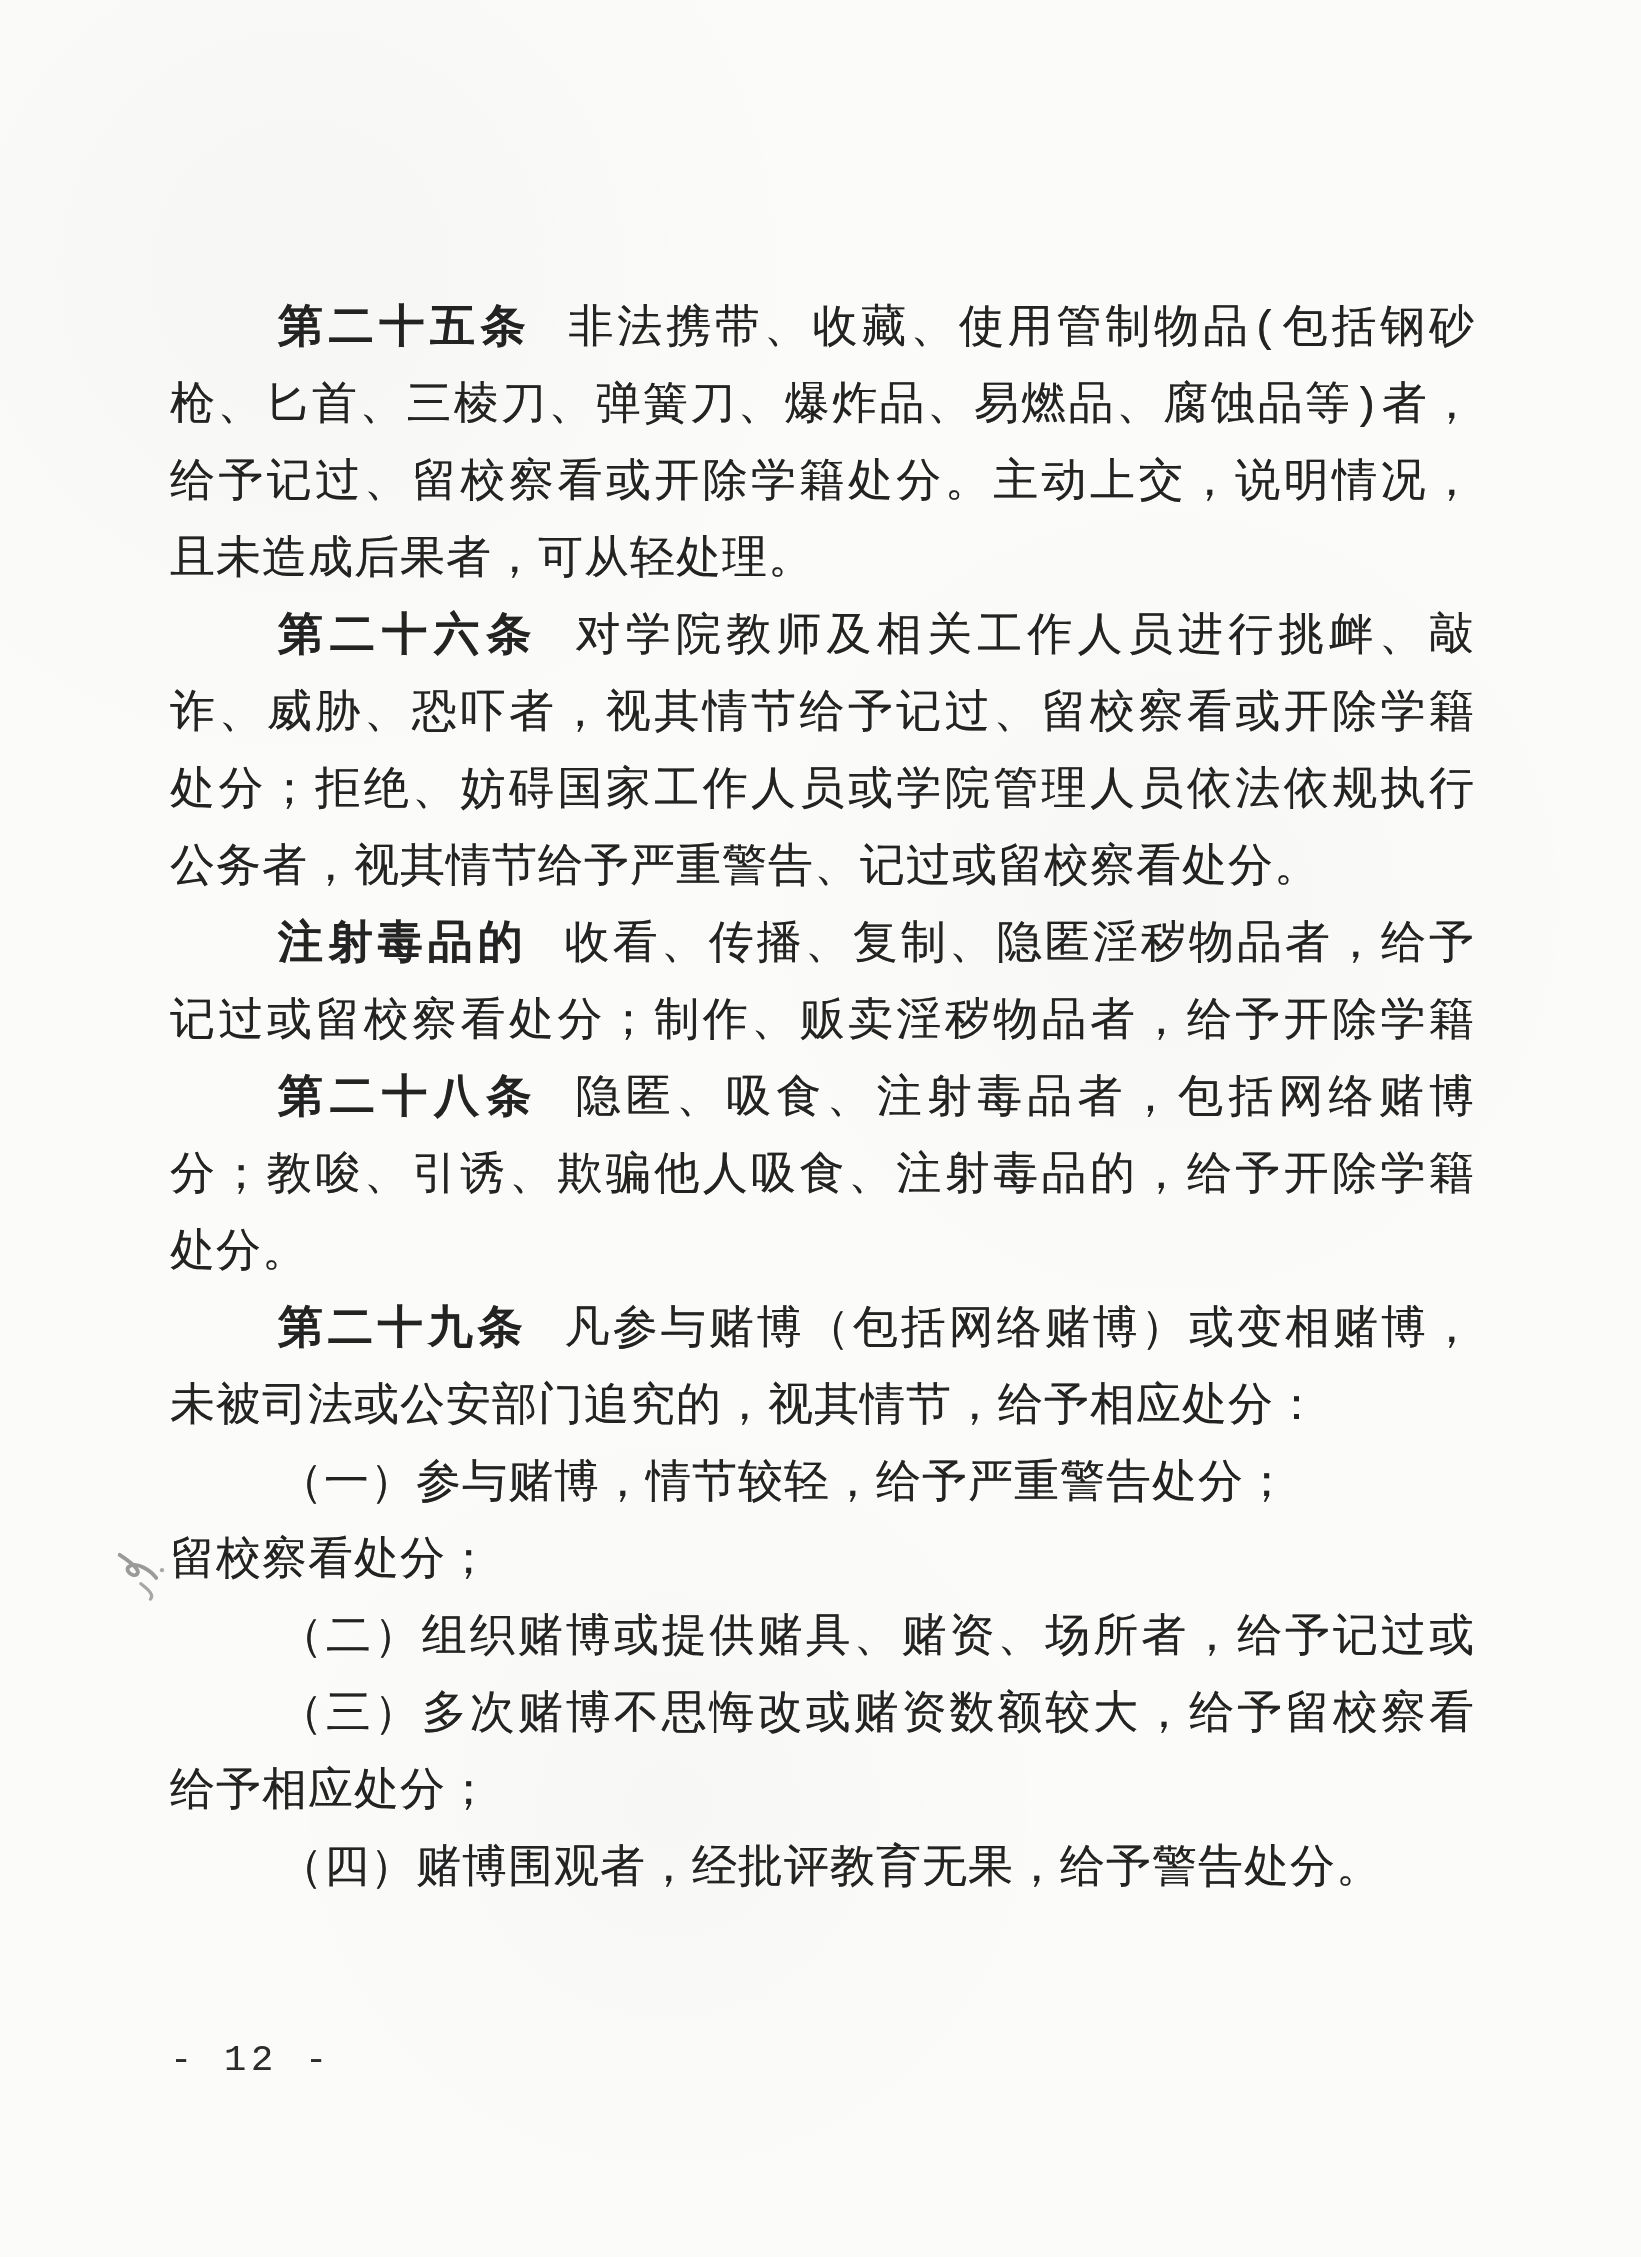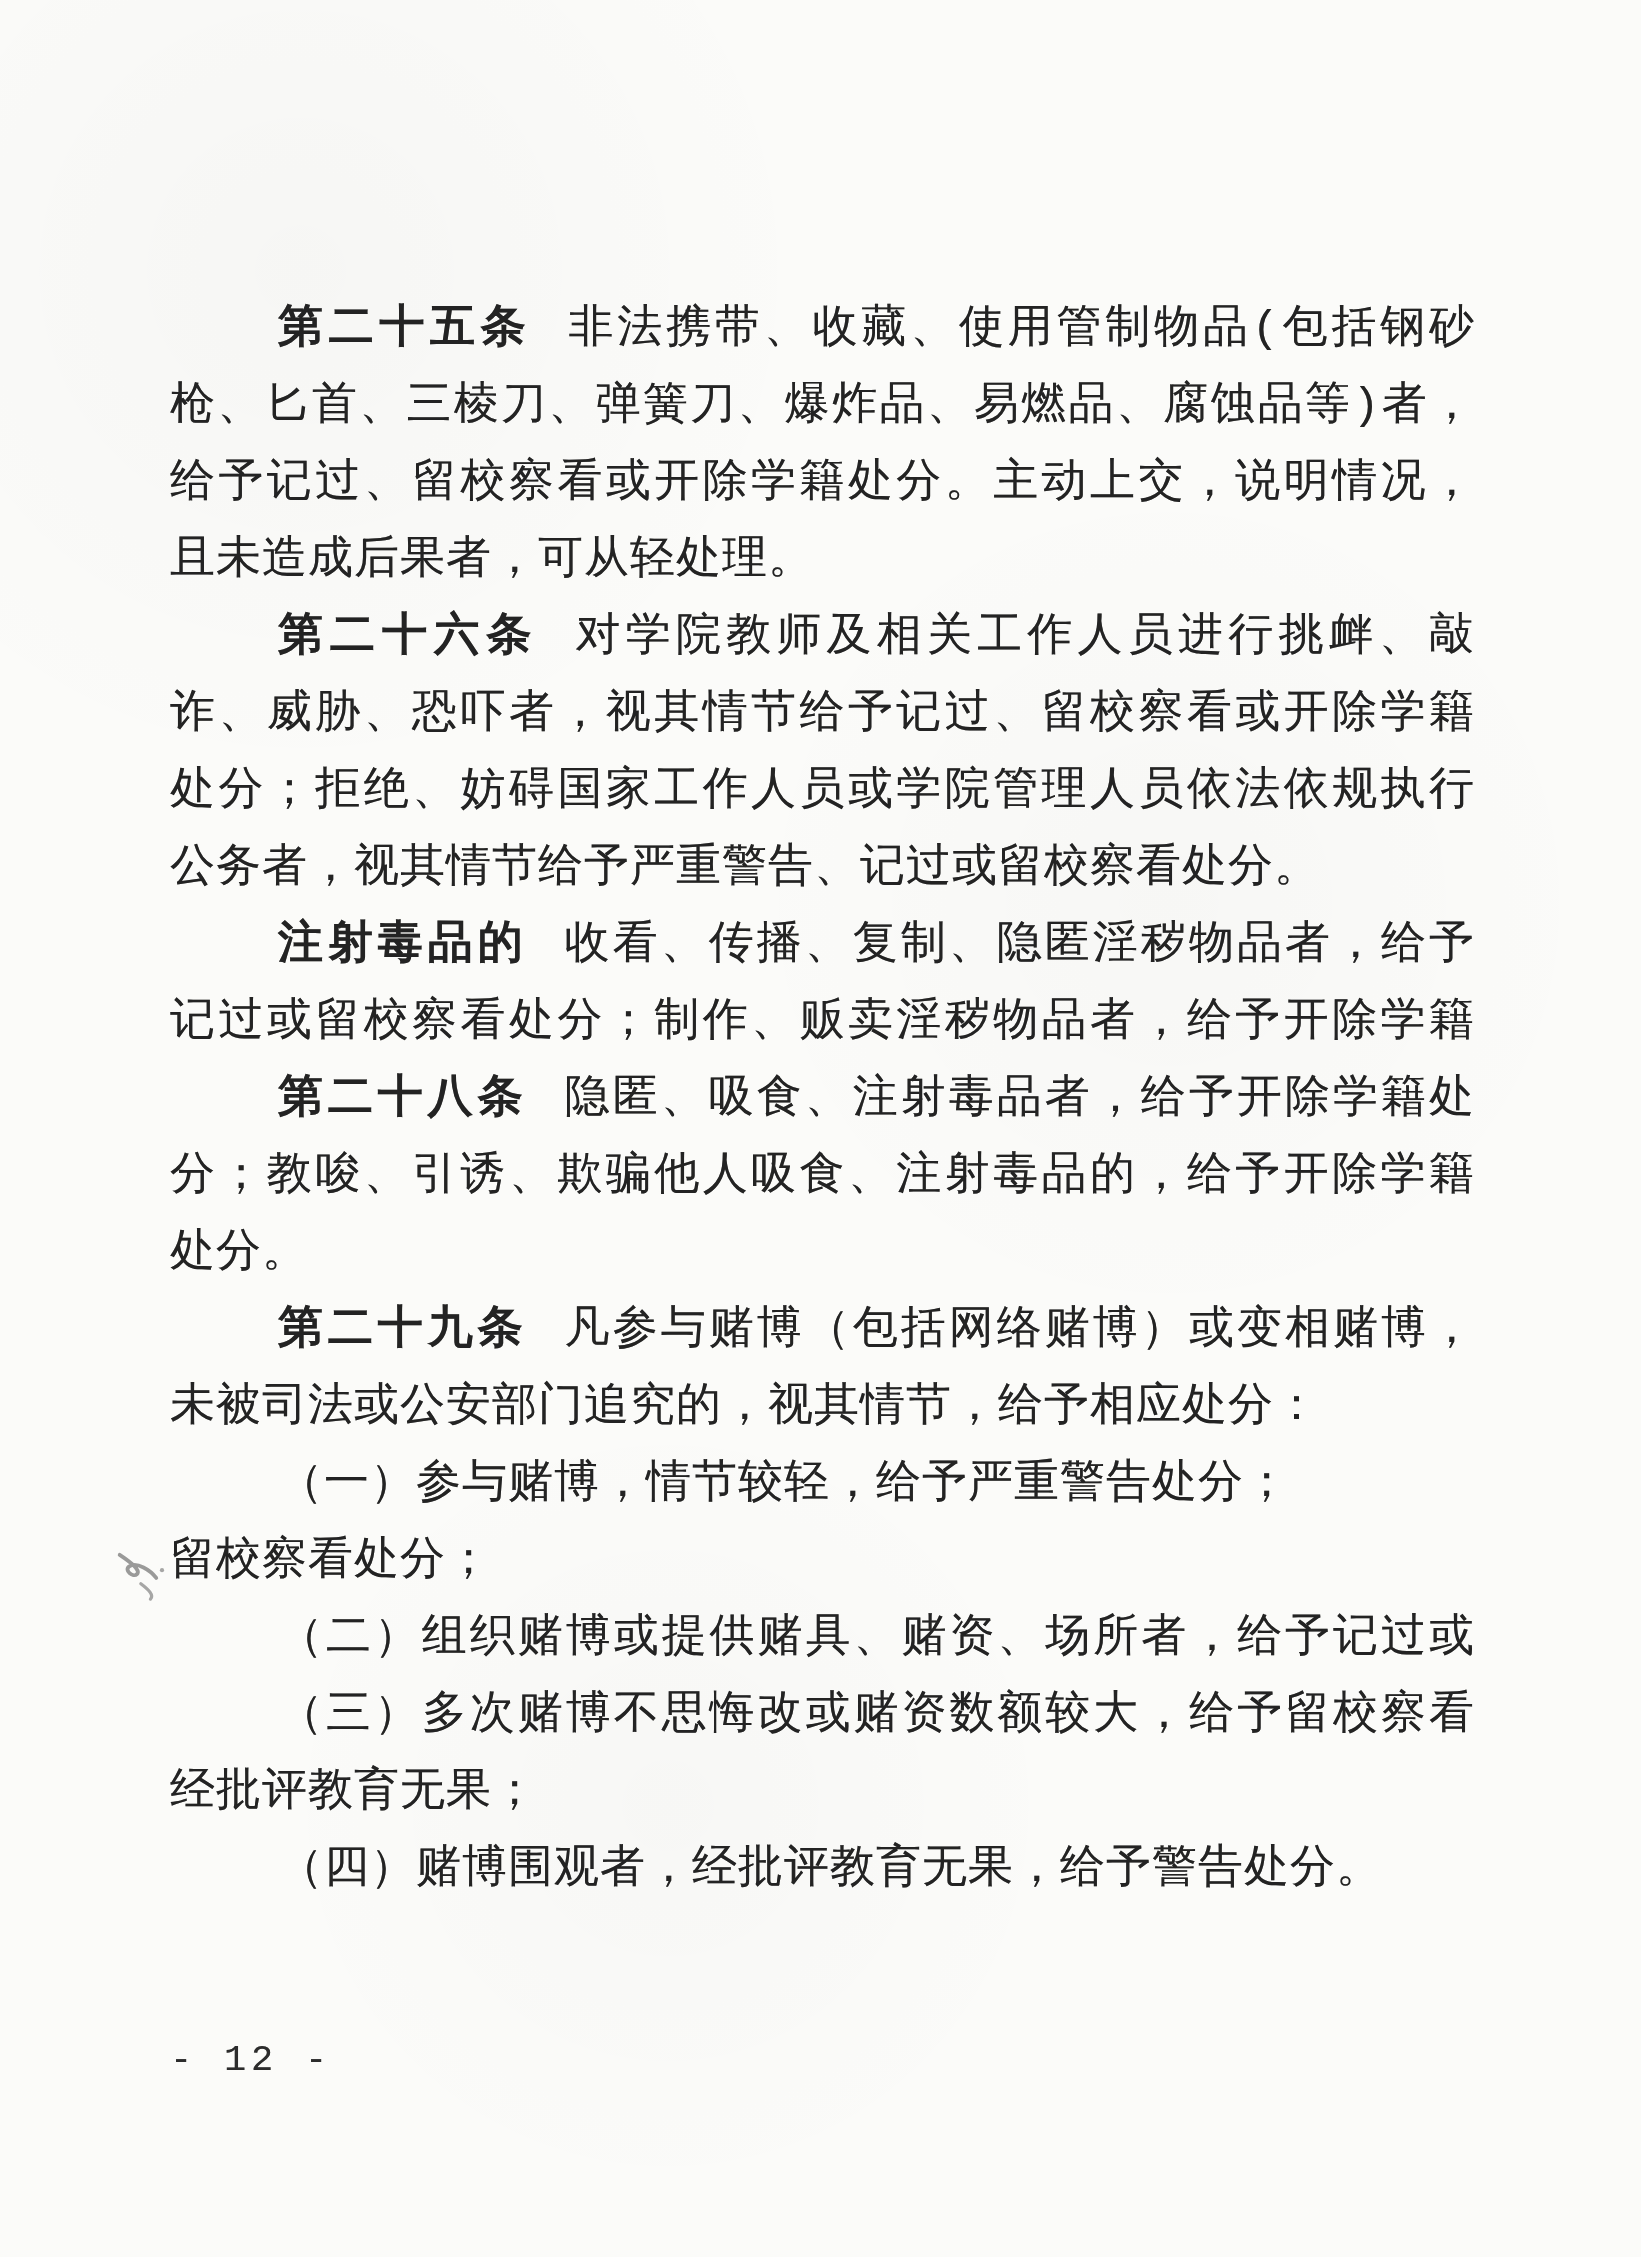--- a/index.html
+++ b/index.html
@@ -83,29 +83,29 @@
       <div class="line indent fill"><span class="head">第二十五条</span><span>非法携带、收藏、使用管制物品(包括钢砂</span></div>
       <div class="line fill"><span>枪、匕首、三棱刀、弹簧刀、爆炸品、易燃品、腐蚀品等)者，</span></div>
       <div class="line fill"><span>给予记过、留校察看或开除学籍处分。主动上交，说明情况，</span></div>
       <div class="line"><span>且未造成后果者，可从轻处理。</span></div>
       <div class="line indent fill"><span class="head">第二十六条</span><span>对学院教师及相关工作人员进行挑衅、敲</span></div>
       <div class="line fill"><span>诈、威胁、恐吓者，视其情节给予记过、留校察看或开除学籍</span></div>
       <div class="line fill"><span>处分；拒绝、妨碍国家工作人员或学院管理人员依法依规执行</span></div>
       <div class="line"><span>公务者，视其情节给予严重警告、记过或留校察看处分。</span></div>
       <div class="line indent fill"><span class="head">注射毒品的</span><span>收看、传播、复制、隐匿淫秽物品者，给予</span></div>
       <div class="line fill"><span>记过或留校察看处分；制作、贩卖淫秽物品者，给予开除学籍</span></div>
-      <div class="line indent fill"><span class="head">第二十八条</span><span>隐匿、吸食、注射毒品者，给予开除学籍处</span></div>
+      <div class="line indent fill"><span class="head">第二十八条</span><span>隐匿、吸食、注射毒品者，包括网络赌博</span></div>
       <div class="line fill"><span>分；教唆、引诱、欺骗他人吸食、注射毒品的，给予开除学籍</span></div>
       <div class="line"><span>处分。</span></div>
       <div class="line indent fill"><span class="head">第二十九条</span><span>凡参与赌博（包括网络赌博）或变相赌博，</span></div>
       <div class="line"><span>未被司法或公安部门追究的，视其情节，给予相应处分：</span></div>
       <div class="line indent"><span>（一）参与赌博，情节较轻，给予严重警告处分；</span></div>
       <div class="line"><span>留校察看处分；</span></div>
       <div class="line indent fill"><span>（二）组织赌博或提供赌具、赌资、场所者，给予记过或</span></div>
       <div class="line indent fill"><span>（三）多次赌博不思悔改或赌资数额较大，给予留校察看</span></div>
-      <div class="line"><span>经批评教育无果；</span></div>
+      <div class="line"><span>给予相应处分；</span></div>
       <div class="line indent"><span>（四）赌博围观者，经批评教育无果，给予警告处分。</span></div>
     </div>
 
   <div class="page-number">- 12 -</div>
 
 </div>
 
 
 </body></html>

